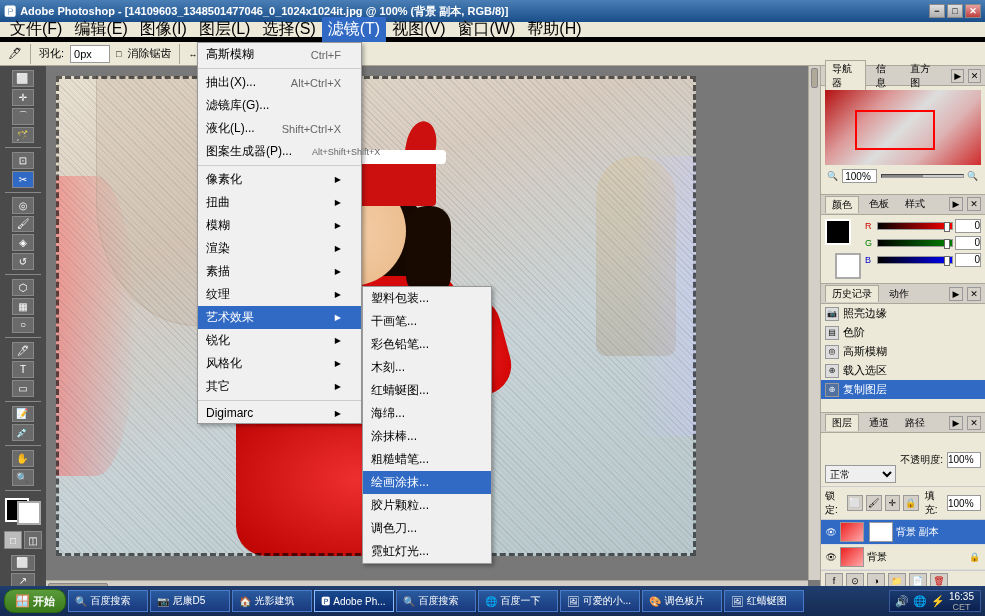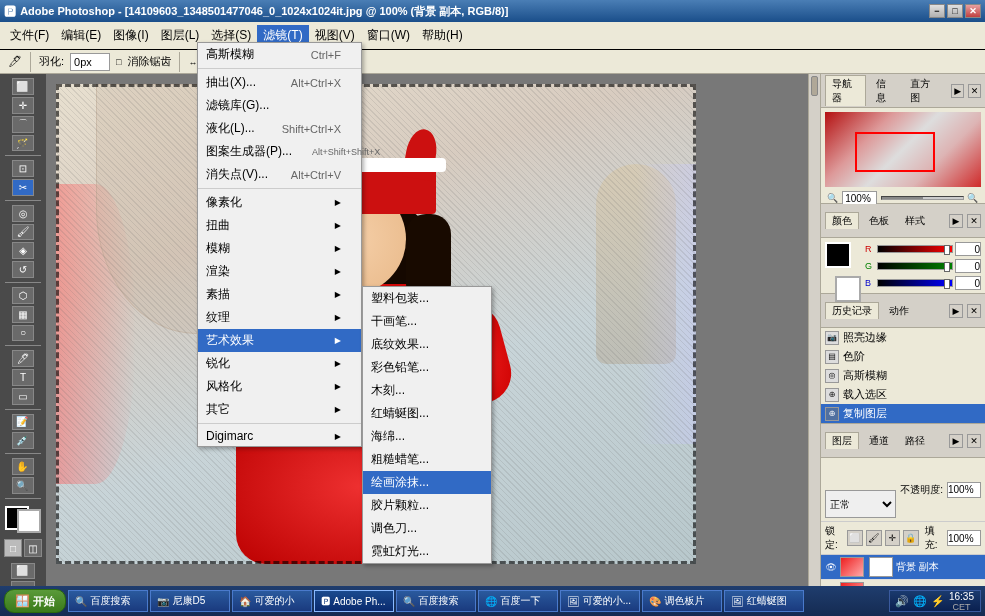--- a/index.html
+++ b/index.html
@@ -25,26 +25,26 @@
       font-size: 9px;
       display: flex; align-items: center; justify-content: center;
       cursor: pointer;
       color: #000;
     }
     .title-btn.close { background: linear-gradient(to bottom, #e8a0a0, #c04040); color: white; }
 
     
     .menu-bar {
       background: #ece9d8;
-      height: 28px;
+      height: 20px;
       display: flex;
       align-items: center;
       padding: 0 4px;
-      border-bottom: 1px solid #000000;
-      font-size: 12px;
+      border-bottom: 5px solid #000000;
+      font-size: 16px;
     }
     .menu-item {
       padding: 2px 6px;
       cursor: pointer;
       white-space: nowrap;
     }
     .menu-item:hover, .menu-item.active {
       background: #316ac5;
       color: white;
     }
@@ -312,21 +312,21 @@
         rgba(100,100,100,0.15) 4px
       );
       pointer-events: none;
     }
 
     
     .rp-header-row {
       display: flex;
       align-items: center;
       background: #d4d0c8;
-      height: 34px;
+      height: 20px;
       border-bottom: 1px solid #aca899;
       font-size: 10px;
       padding: 0 4px;
       gap: 4px;
     }
     .rp-tab {
       padding: 1px 6px;
       cursor: pointer;
       font-size: 10px;
     }
@@ -619,21 +619,21 @@
       <div class="rp-header-row">
         <span class="rp-tab active">图层</span>
         <span class="rp-tab">通道</span>
         <span class="rp-tab">路径</span>
         <span style="flex:1;"></span>
         <div class="panel-btn">▶</div>
         <div class="panel-btn">✕</div>
       </div>
 
       <div style="display:flex;align-items:center;gap:4px;padding:3px 4px;border-bottom:1px solid #ccc;">
-        <select style="font-size:10px;height:28px;flex:1;border:1px solid #999;margin-top:29px;">
+        <select style="font-size:10px;height:18px;flex:1;border:1px solid #999;margin-top:29px;">
           <option>正常</option>
           <option>溶解</option>
           <option>正片叠底</option>
         </select>
         <span style="font-size:10px;">不透明度:</span>
         <input type="text" value="100%" style="width: 34px; height: 16px; font-size: 10px; border: 1px solid rgb(153, 153, 153);">
       </div>
 
       <div class="layers-fill-row">
         <span>锁定:</span>
@@ -693,24 +693,20 @@
     <span>滤镜库(G)...</span>
   </div>
   <div class="dropdown-item">
     <span>液化(L)...</span>
     <span class="shortcut">Shift+Ctrl+X</span>
   </div>
   <div class="dropdown-item">
     <span>图案生成器(P)...</span>
     <span class="shortcut" style="font-size:9px;">Alt+Shift+Shift+X</span>
   </div>
-  <div class="dropdown-item">
-    <span>消失点(V)...</span>
-    <span class="shortcut">Alt+Ctrl+V</span>
-  </div>
   <div class="dropdown-sep"></div>
   <div class="dropdown-item has-sub">
       <span>像素化</span>
     </div>
   <div class="dropdown-item has-sub">
       <span>扭曲</span>
     </div>
   <div class="dropdown-item has-sub">
       <span>模糊</span>
     </div>
@@ -742,33 +738,33 @@
 </div>
 
 <div class="submenu-level2" style="top:286px;left:362px;">
   <div class="dropdown-item">
       <span>塑料包装...</span>
     </div>
   <div class="dropdown-item">
       <span>干画笔...</span>
     </div>
   <div class="dropdown-item">
-      <span>底纹效果...</span>
-    </div>
-  <div class="dropdown-item">
       <span>彩色铅笔...</span>
     </div>
   <div class="dropdown-item">
       <span>木刻...</span>
     </div>
   <div class="dropdown-item">
       <span>红蜻蜒图...</span>
     </div>
   <div class="dropdown-item">
       <span>海绵...</span>
+    </div>
+  <div class="dropdown-item">
+      <span>涂抹棒...</span>
     </div>
   <div class="dropdown-item">
       <span>粗糙蜡笔...</span>
     </div>
   <div class="dropdown-item selected">
       <span>绘画涂抹...</span>
     </div>
   <div class="dropdown-item">
       <span>胶片颗粒...</span>
     </div>
@@ -788,21 +784,21 @@
   <div class="taskbar-item">
     <span>🔍</span>
     <span>百度搜索</span>
   </div>
   <div class="taskbar-item">
     <span>📷</span>
     <span>尼康D5</span>
   </div>
   <div class="taskbar-item">
     <span>🏠</span>
-    <span>可爱的小</span>
+    <span>光影建筑</span>
   </div>
   <div class="taskbar-item active">
     <span>🅿</span>
     <span>Adobe Ph...</span>
   </div>
   <div class="taskbar-item">
     <span>🔍</span>
     <span>百度搜索</span>
   </div>
   <div class="taskbar-item">

